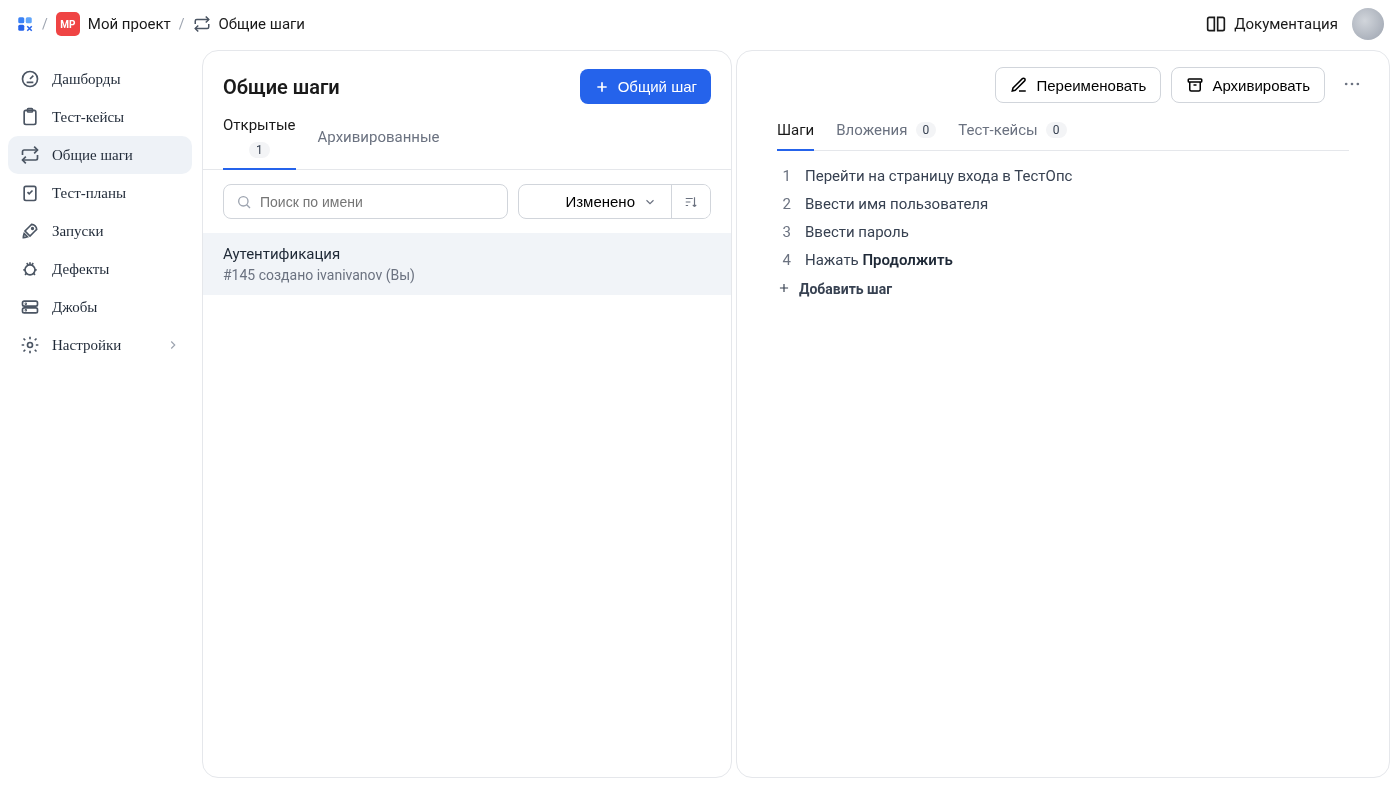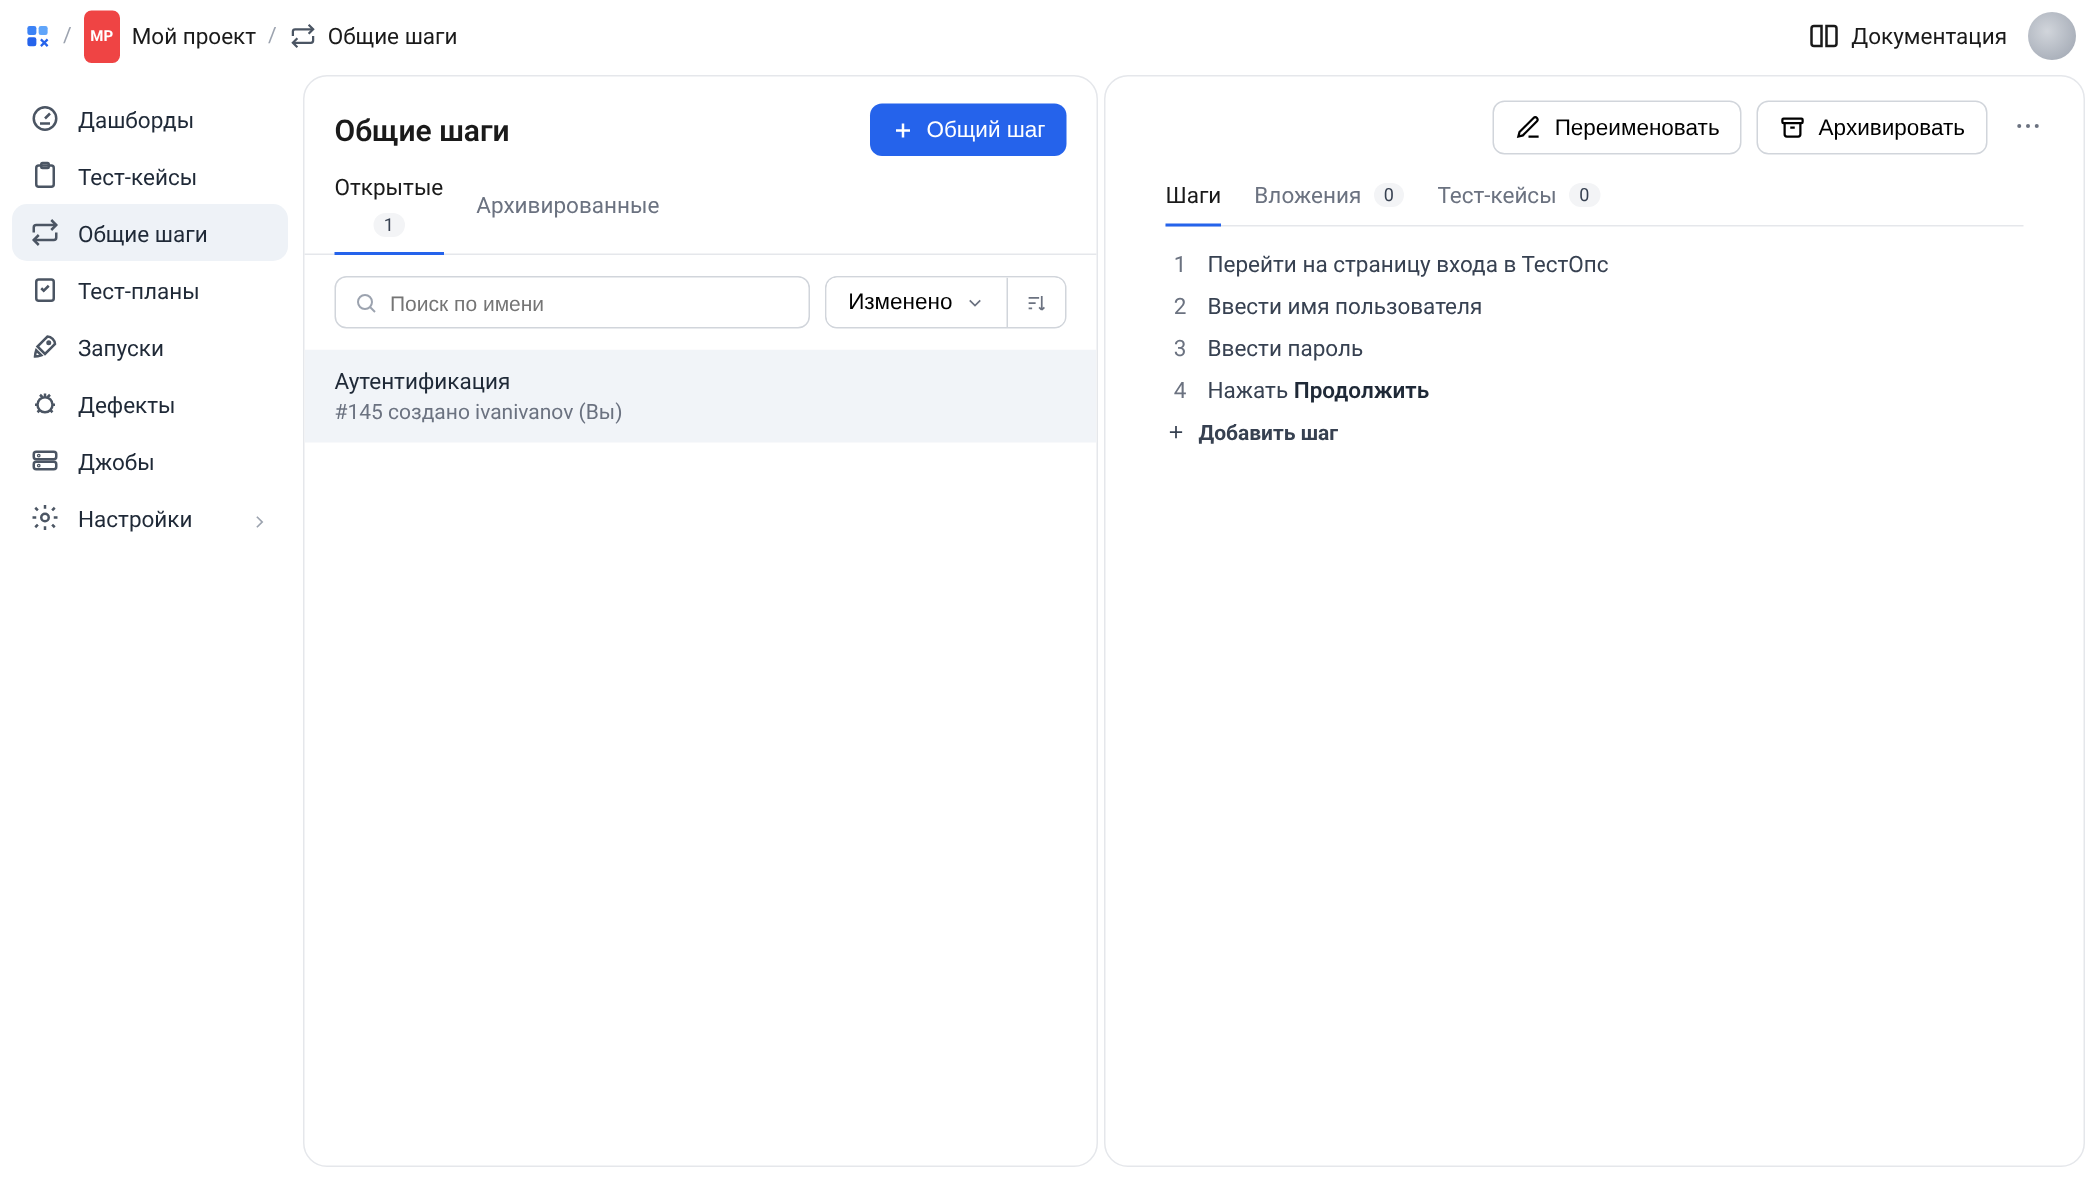--- a/index.html
+++ b/index.html
@@ -2,49 +2,49 @@
 <html><head>
 <meta charset="utf-8">
 <style>
 * { box-sizing: border-box; margin: 0; padding: 0; }
 body { font-family: -apple-system, BlinkMacSystemFont, "Segoe UI", Roboto, sans-serif; font-size: 14px; color: #1a1a1a; background: #fff; }
 .app { display: flex; flex-direction: column; height: 788px; width: 1400px; }
 .topbar { display: flex; align-items: center; justify-content: space-between; padding: 10px 16px; height: 48px; }
 .breadcrumb { display: flex; align-items: center; gap: 8px; }
 .logo-icon { width: 18px; height: 18px; }
 .sep { color: #9ca3af; }
-.proj-badge { width: 24px; height: 35px; background: #ef4444; color: #fff; font-size: 10px; font-weight: 700; border-radius: 5px; display: flex; align-items: center; justify-content: center; }
+.proj-badge { width: 24px; height: 24px; background: #ef4444; color: #fff; font-size: 10px; font-weight: 700; border-radius: 5px; display: flex; align-items: center; justify-content: center; }
 .breadcrumb a { color: #1a1a1a; text-decoration: none; font-size: 15px; }
 .bc-icon { width: 18px; height: 18px; color: #4b5563; }
 .bc-current { font-size: 15px; }
 .top-right { display: flex; align-items: center; gap: 14px; }
 .doc-link { display: flex; align-items: center; gap: 8px; font-size: 15px; cursor: pointer; }
 .doc-link svg { width: 20px; height: 20px; }
 .avatar { width: 32px; height: 32px; border-radius: 50%; background: radial-gradient(circle at 40% 40%, #d1d5db, #9ca3af); }
 .body { display: flex; flex: 1; min-height: 0; }
 .sidebar { width: 200px; padding: 12px 8px; }
-.nav-item { display: flex; align-items: flex-end; gap: 12px; padding: 9px 12px; border-radius: 10px; cursor: pointer; font-size: 15px; color: #1f2937; }
+.nav-item { display: flex; align-items: center; gap: 12px; padding: 9px 12px; border-radius: 10px; cursor: pointer; font-size: 15px; color: #1f2937; font-family: Liberation Serif, serif; }
 .nav-item.active { background: #eef2f7; }
 .nav-item svg { width: 20px; height: 20px; color: #4b5563; flex-shrink: 0; }
 .nav-item .chev { margin-left: auto; width: 14px; height: 14px; color: #9ca3af; }
 .main { flex: 1; display: flex; min-width: 0; }
 .list-pane { width: 530px; border: 1px solid #e5e7eb; border-radius: 16px; margin: 2px 0 10px 2px; display: flex; flex-direction: column; background: #fff; }
 .list-header { display: flex; align-items: center; justify-content: space-between; padding: 18px 20px 8px 20px; }
 .list-title { font-size: 20px; font-weight: 600; }
 .btn-primary { background: #2563eb; color: #fff; border: none; border-radius: 8px; padding: 9px 14px; font-size: 15px; font-weight: 500; display: flex; align-items: center; gap: 8px; cursor: pointer; }
 .btn-primary svg { width: 16px; height: 16px; }
 .tabs { display: flex; gap: 22px; padding: 4px 20px 0 20px; border-bottom: 1px solid #e5e7eb; }
 .tab { display: flex; align-items: center; gap: 8px; padding-bottom: 10px; font-size: 15px; color: #6b7280; cursor: pointer; border-bottom: 2px solid transparent; margin-bottom: -1px; }
 .tab.active { color: #1a1a1a; border-bottom-color: #2563eb; flex-direction: column; }
 .tab .count { background: #f3f4f6; color: #374151; font-size: 12px; padding: 1px 7px; border-radius: 10px; }
 .filters { display: flex; gap: 10px; padding: 14px 20px; }
 .search-box { flex: 1; display: flex; align-items: center; gap: 8px; border: 1px solid #d1d5db; border-radius: 8px; padding: 8px 12px; }
 .search-box svg { width: 16px; height: 16px; color: #9ca3af; }
 .search-box input { border: none; outline: none; font-size: 14px; flex: 1; color: #be185d; }
-.sort-group { display: flex; border: 1px solid #d1d5db; border-radius: 8px; overflow: hidden; }
+.sort-group { display: flex; border: 1px solid #d1d5db; border-radius: 8px; overflow: hidden; padding-left: 32px; }
 .sort-btn { display: flex; align-items: center; gap: 8px; padding: 8px 14px; background: #fff; cursor: pointer; font-size: 15px; border: none; }
 .sort-btn + .sort-btn { border-left: 1px solid #d1d5db; padding: 8px 12px; }
 .sort-btn svg { width: 14px; height: 14px; color: #6b7280; }
 .list-items { flex: 1; overflow: auto; }
 .item { padding: 12px 20px; background: #f1f4f8; cursor: pointer; }
 .item-title { font-size: 15px; color: #1f2937; margin-bottom: 4px; }
 .item-sub { font-size: 14px; color: #6b7280; }
 .detail-pane { flex: 1; border: 1px solid #e5e7eb; border-left: none; border-radius: 0 16px 16px 0; margin: 2px 10px 10px 0; padding: 0; background: #fff; display: flex; flex-direction: column; min-width: 0; }
 .detail-pane { border-left: 1px solid #e5e7eb; border-radius: 16px; margin-left: 4px; }
 .detail-toolbar { display: flex; justify-content: flex-end; gap: 10px; padding: 16px 20px 10px; }

